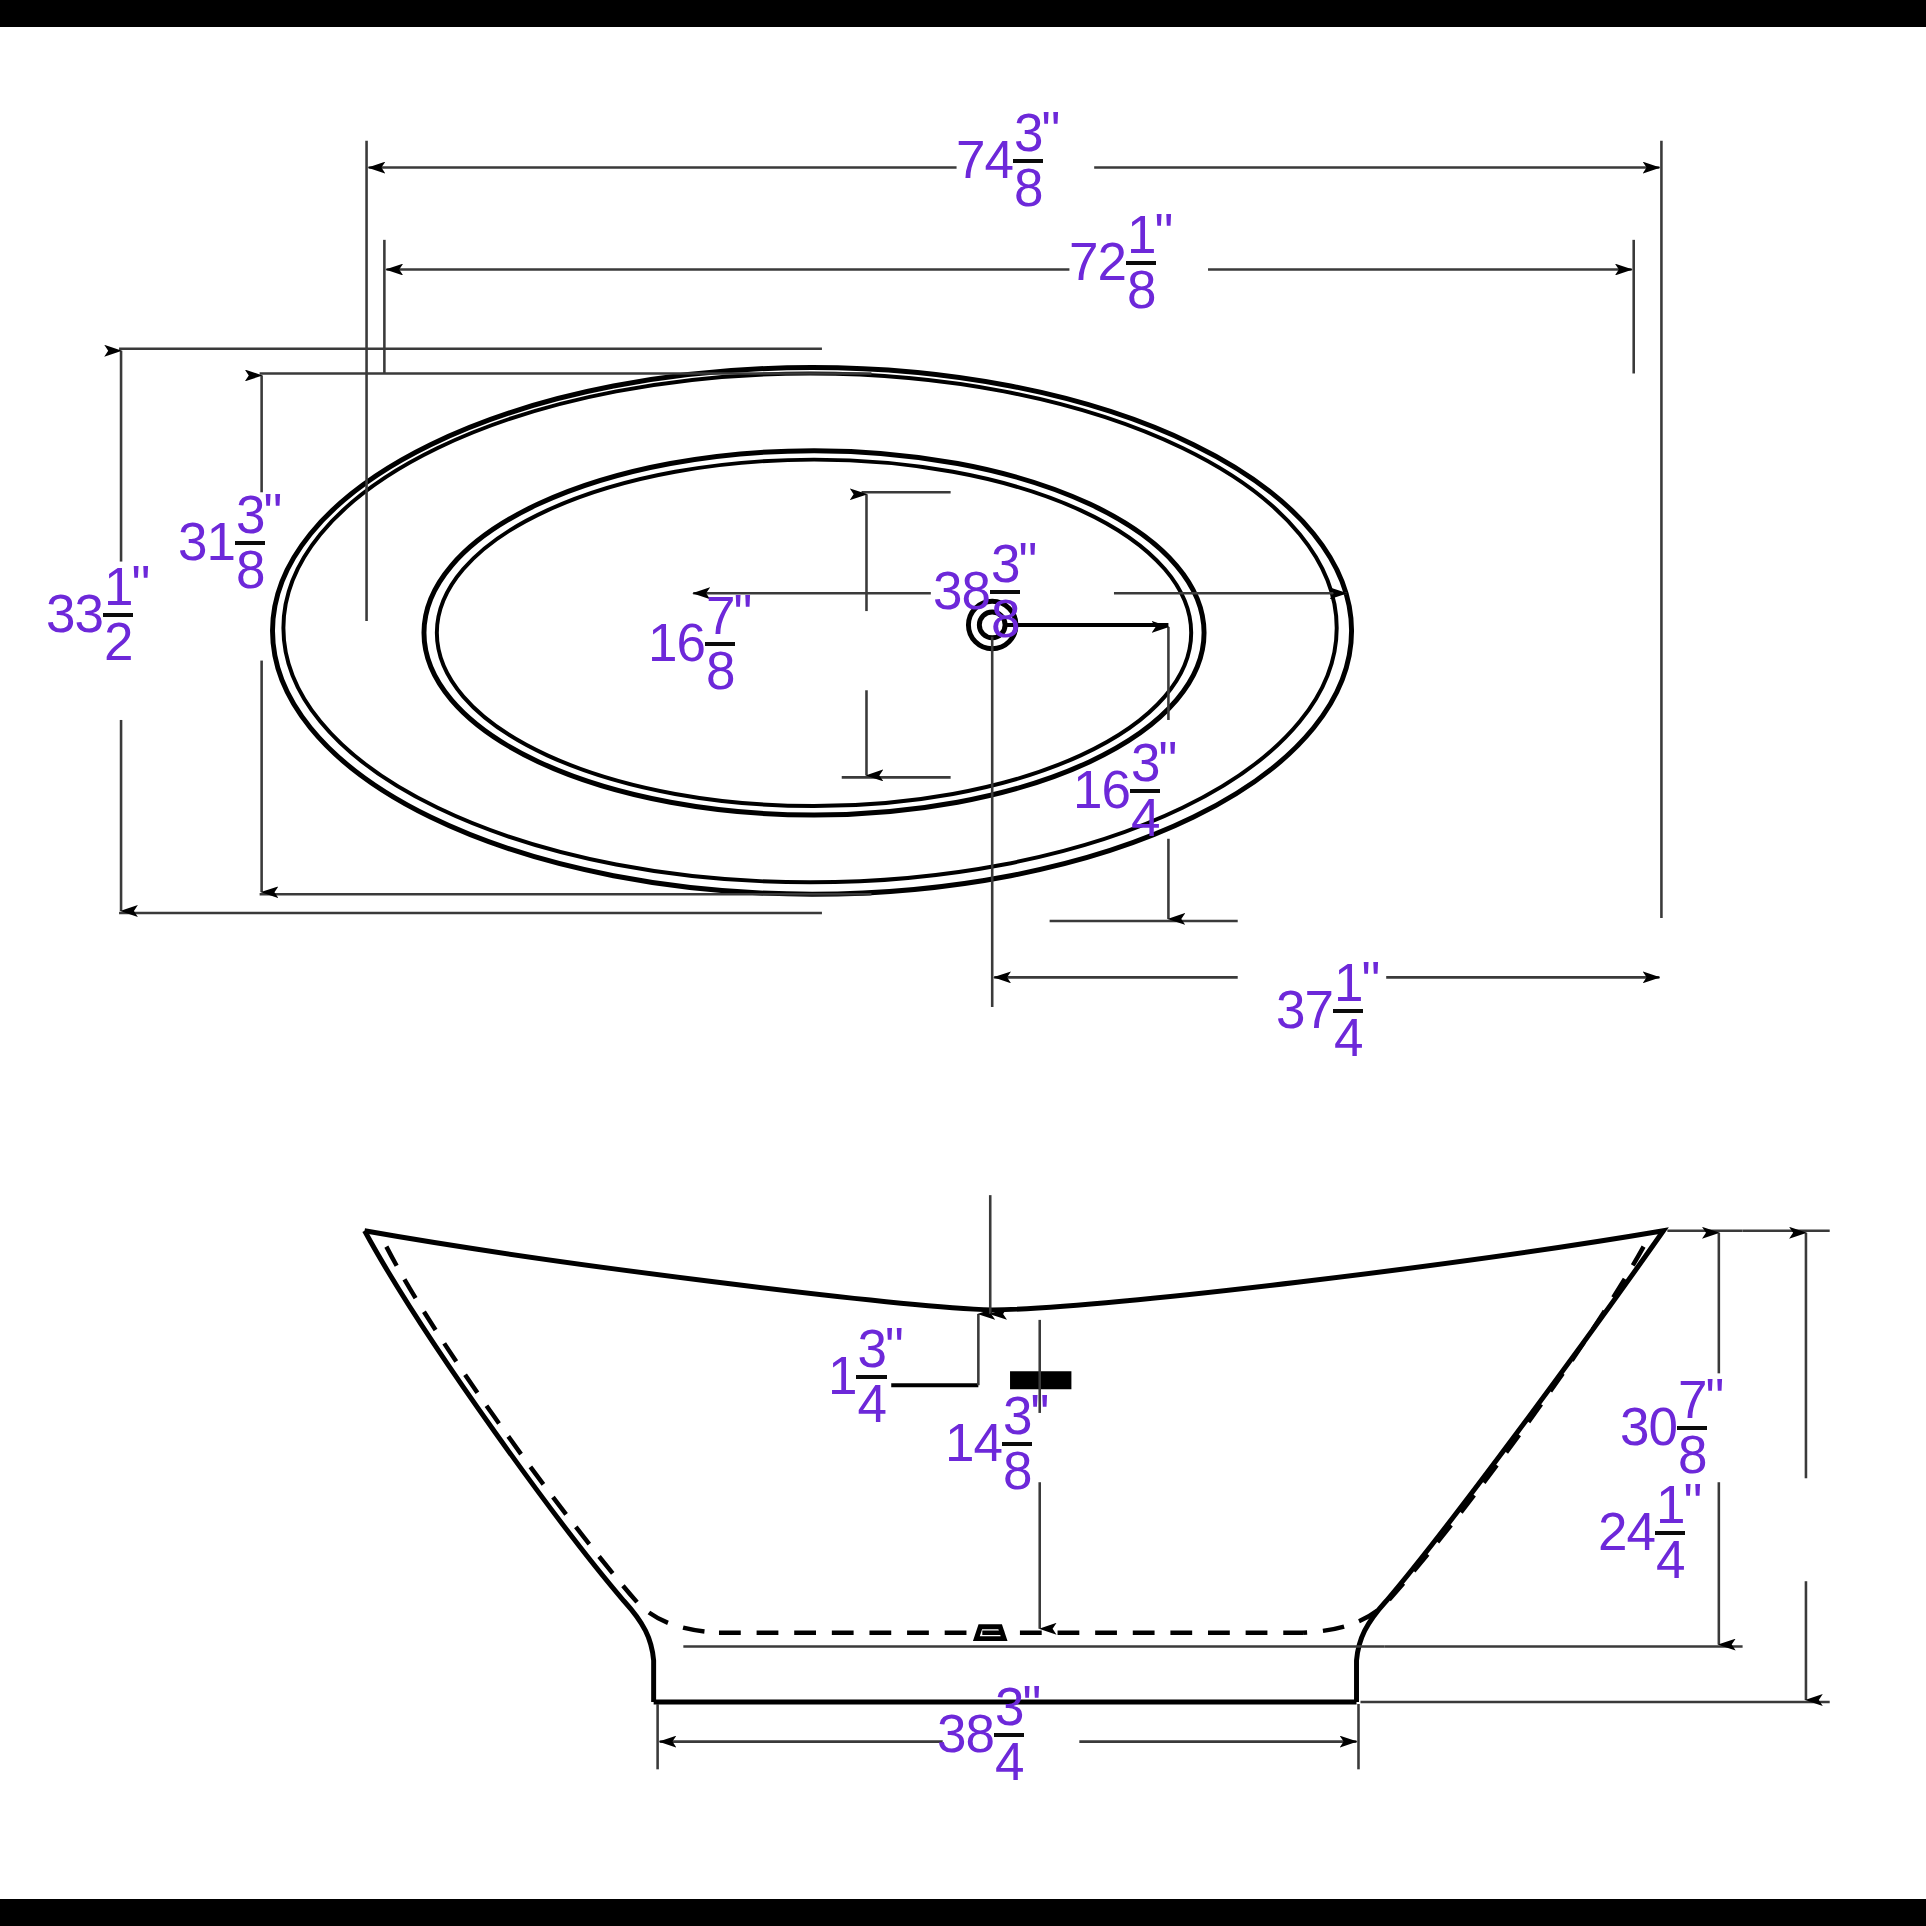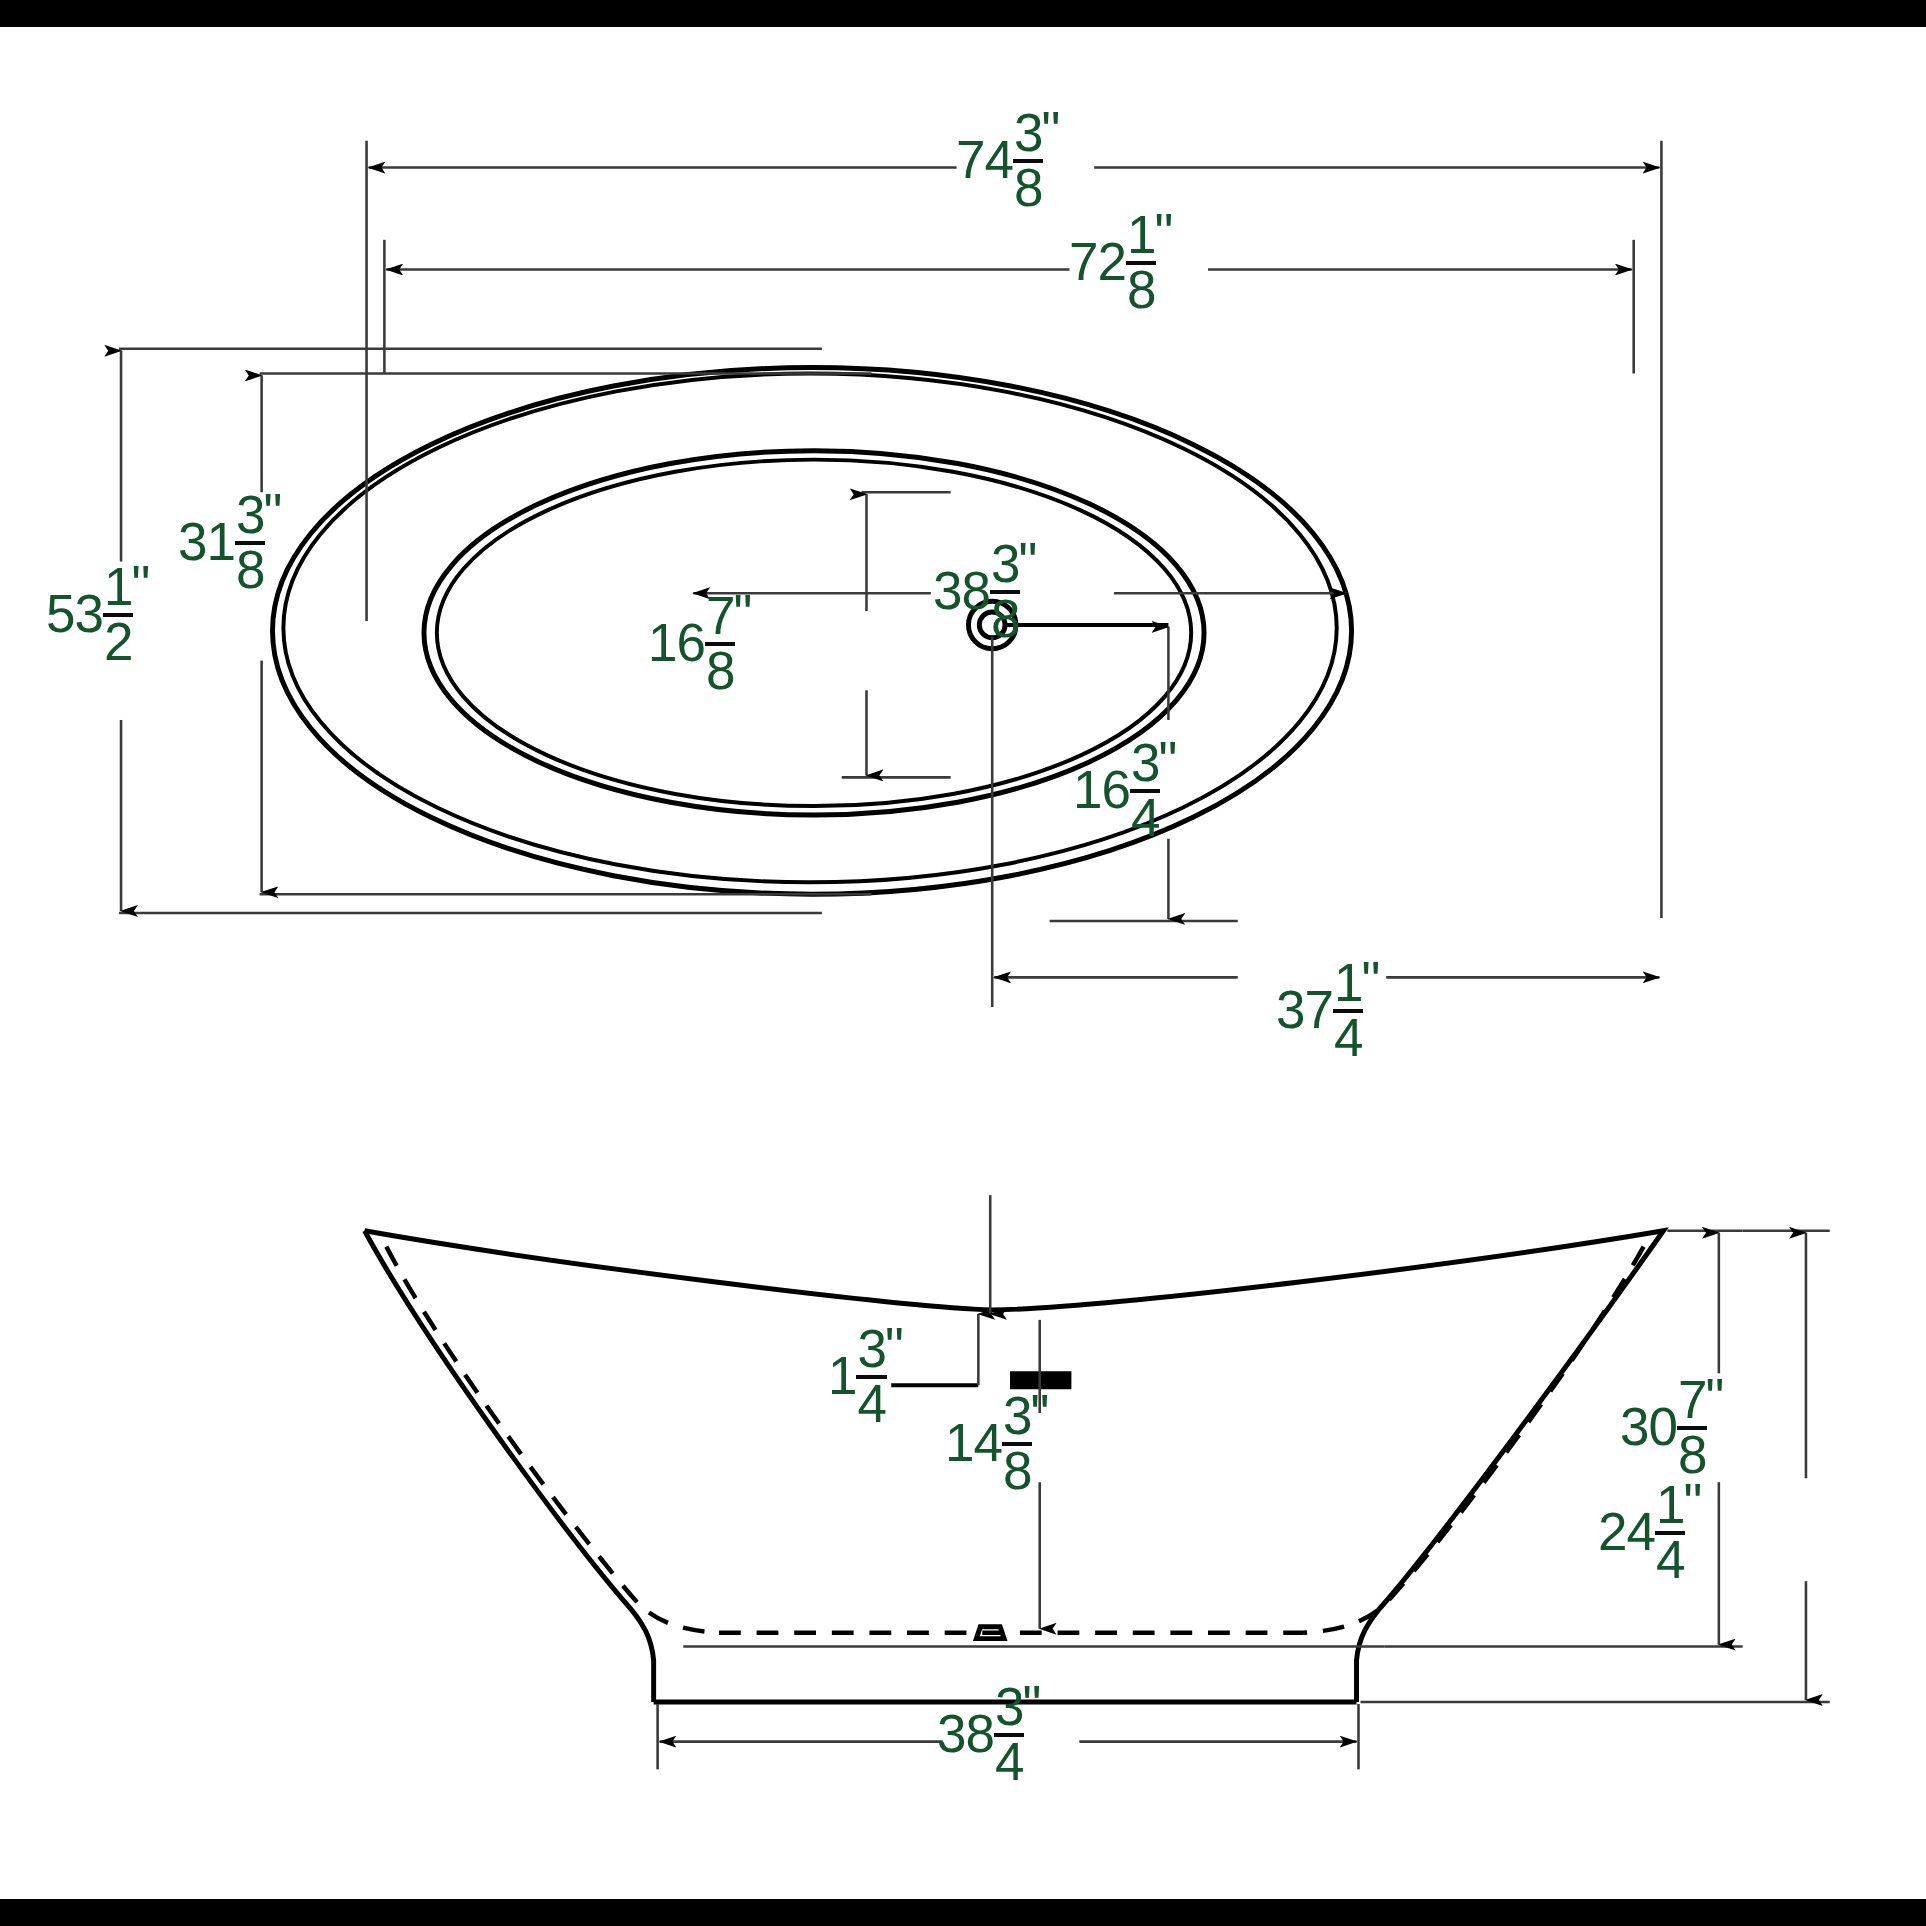--- a/index.html
+++ b/index.html
@@ -44,21 +44,21 @@
   .dim      { fill: none; stroke: #3a3a3a; stroke-width: 2.6; }
   .ext      { fill: none; stroke: #3a3a3a; stroke-width: 2.6; }
   .lead     { fill: none; stroke: #000; stroke-width: 4; }
   .arrow    { fill: #000; stroke: none; }
 
   
   .dimtext {
     position: absolute;
     font-family: "Liberation Sans", sans-serif;
     font-size: 53px;
-    color: #14532d;
+    color: #6d28d9;
     line-height: 1;
     white-space: nowrap;
     display: flex;
     align-items: center;
     letter-spacing: -1px;
   }
   .whole { display: inline-block; }
   .frac {
     display: inline-flex;
     flex-direction: column;
@@ -230,21 +230,21 @@
       <span class="whole">72</span>
         <span class="frac">
           <span class="num">1</span>
           <span class="bar"></span>
           <span class="den">8</span>
         </span>
         <span class="inchmark">"</span>
     </div>
 
     <div class="dimtext" style="left:46px; top:535px;">
-      <span class="whole">53</span>
+      <span class="whole">33</span>
         <span class="frac">
           <span class="num">1</span>
           <span class="bar"></span>
           <span class="den">2</span>
         </span>
         <span class="inchmark">"</span>
     </div>
 
     <div class="dimtext" style="left:178px; top:463px;">
       <span class="whole">31</span>

